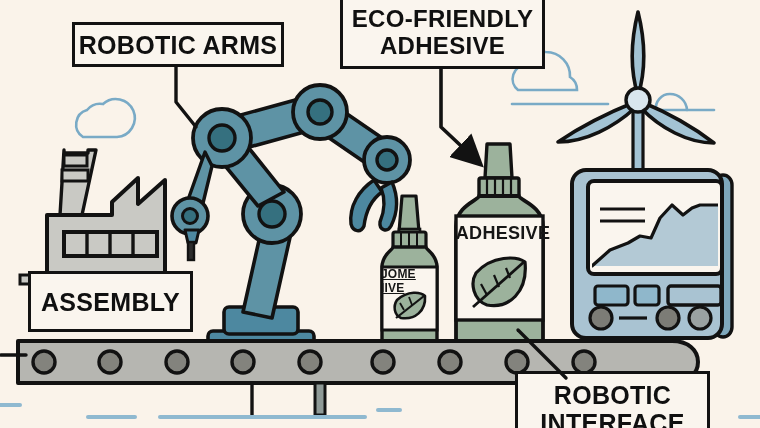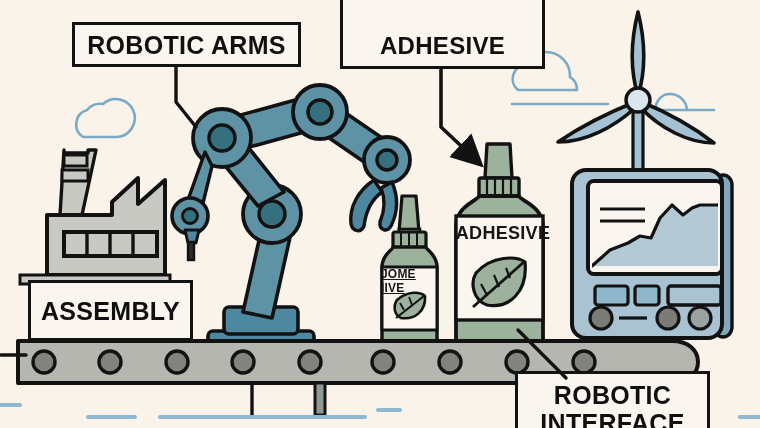--- a/index.html
+++ b/index.html
@@ -16,23 +16,23 @@
     border:3px solid #121212;
     box-sizing:border-box;
     display:flex;align-items:center;justify-content:center;
     text-align:center;
     font-weight:bold;
     color:#101010;
     letter-spacing:0.3px;
     line-height:1.12;
     z-index:40;
   }
-  #callout-robotic-arms{left:72px;top:22px;width:229px;height:45px;font-size:25px;text-align:right;}
+  #callout-robotic-arms{left:72px;top:22px;width:212px;height:45px;font-size:25px;text-align:right;}
   #callout-eco-adhesive{left:340px;top:-4px;width:205px;height:73px;font-size:24px;}
-  #callout-assembly-line{left:28px;top:280px;width:165px;height:61px;font-size:25px;}
+  #callout-assembly-line{left:28px;top:271px;width:165px;height:61px;font-size:25px;}
   #callout-digital-interface{left:515px;top:371px;width:195px;height:76px;font-size:25px;}
   .lbl-bottle-small{
     position:absolute;left:381px;top:272px;width:56px;height:17px;
     display:flex;align-items:center;justify-content:center;
     font-size:12px;font-weight:bold;color:#161616;letter-spacing:0.2px;z-index:35;text-decoration:underline;
   }
   .lbl-bottle-large{
     position:absolute;left:455px;top:222px;width:96px;height:22px;
     display:flex;align-items:center;justify-content:center;
     font-size:18px;font-weight:bold;color:#161616;letter-spacing:0.3px;z-index:35;
@@ -244,21 +244,21 @@
 
     <path d="M1 355 L26 355" fill="none" stroke="#121212" stroke-width="3.4" stroke-linecap="round"></path>
   </svg>
 
   <div class="callout" id="callout-robotic-arms">
     <span>ROBOTIC ARMS</span>
   </div>
 
   <div class="callout" id="callout-eco-adhesive">
     <span>
-      <br>
+      <span>ECO-FRIENDLY</span><br>
       <span>ADHESIVE</span>
     </span>
   </div>
 
   <div class="callout" id="callout-assembly-line">
     <span>
       <span>ASSEMBLY</span><br>
     </span>
   </div>
 

